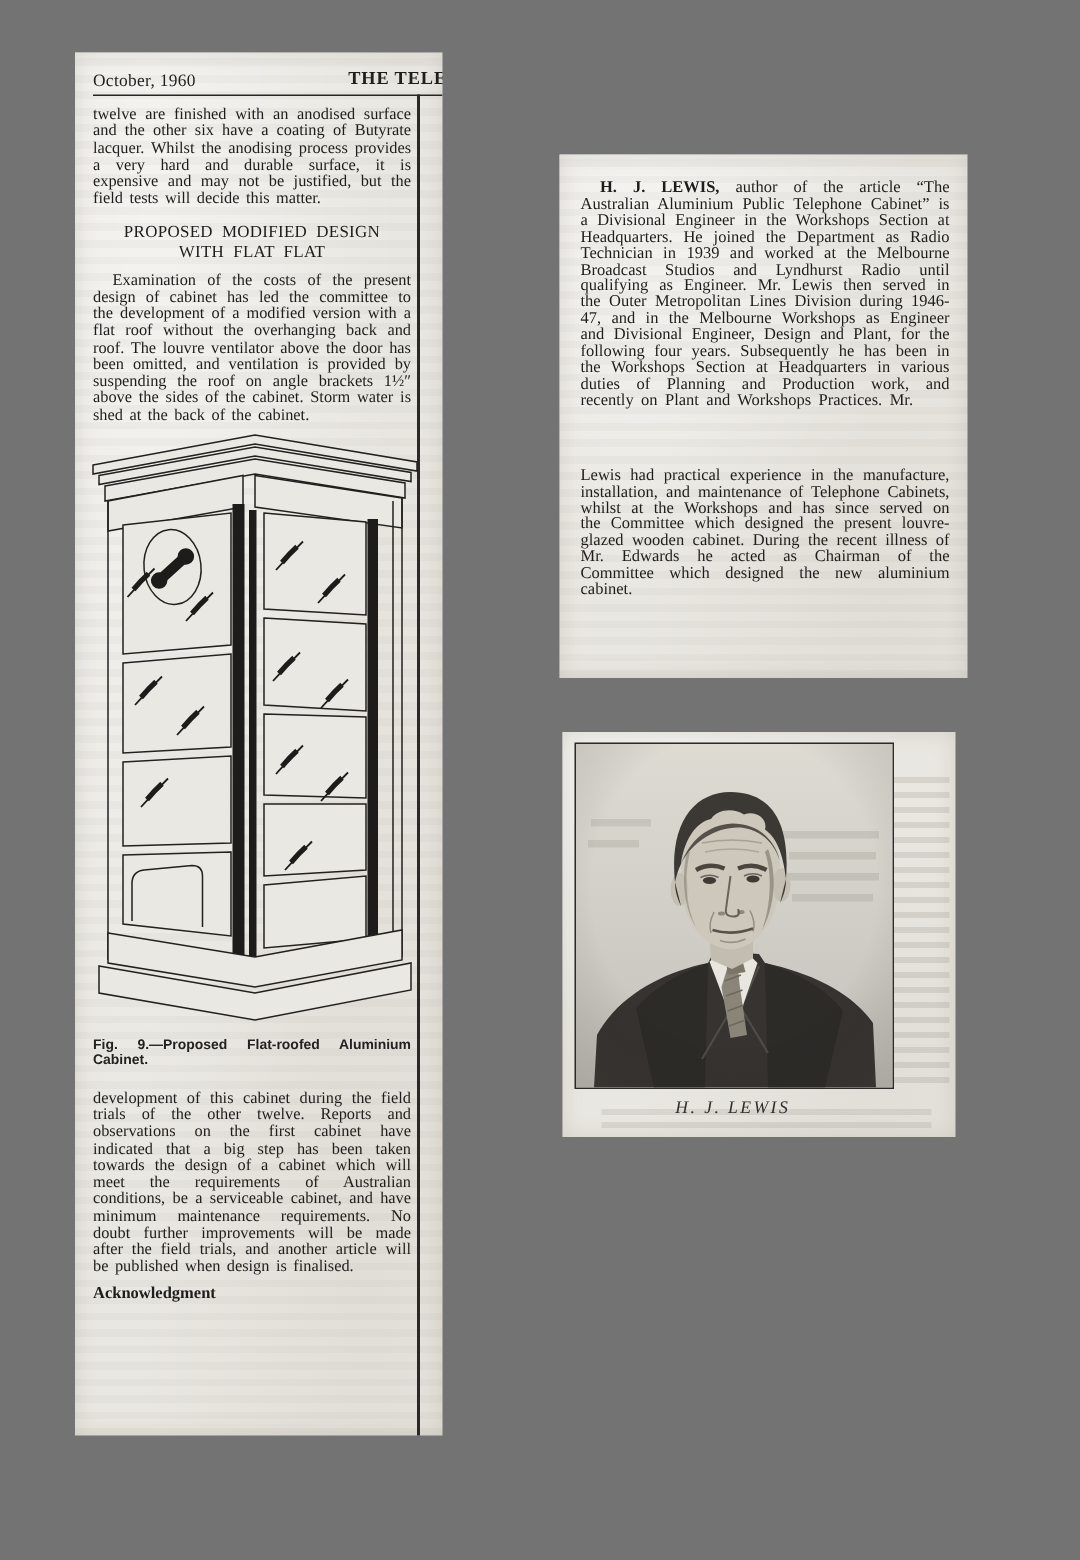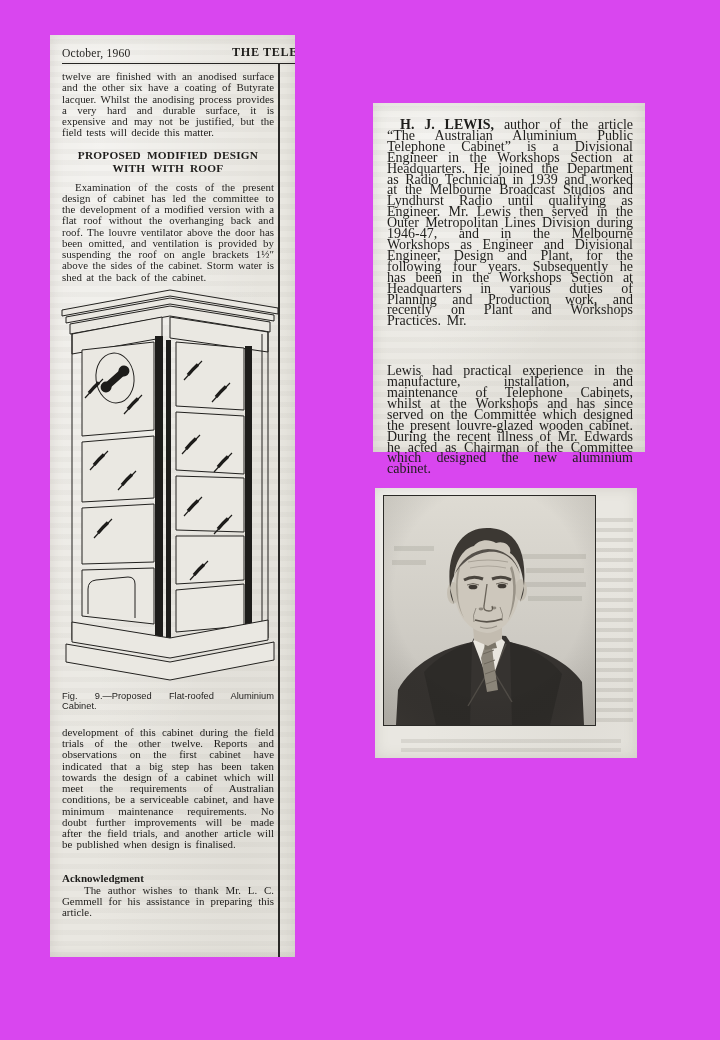--- a/index.html
+++ b/index.html
@@ -1,51 +1,51 @@
 <!DOCTYPE html>
 <html><head>
 <meta charset="utf-8">
 <style>
   html,body{margin:0;padding:0;background:#ffffff;}
-  .canvas{position:relative;width:720px;height:1040px;background:#d946ef;overflow:hidden;
+  .canvas{position:relative;width:720px;height:1040px;background:#737373;overflow:hidden;
           font-family:"Liberation Serif", serif;color:#1e1d1b;}
 
   
   .paper{position:absolute;background:
       radial-gradient(ellipse at 20% 10%, rgba(255,255,255,.5), rgba(255,255,255,0) 60%),
       radial-gradient(ellipse at 80% 85%, rgba(120,115,100,.08), rgba(120,115,100,0) 55%),
       #e9e7e1;
       box-shadow:inset 0 0 14px rgba(110,105,92,.18);}
   .bleed::after{content:"";position:absolute;inset:0;pointer-events:none;
       background:repeating-linear-gradient(0deg, rgba(110,106,96,.045) 0 5px, rgba(110,106,96,0) 5px 11px);}
 
   
   .scan-left{left:50px;top:35px;width:245px;height:922px;overflow:hidden;}
   .lc-header{display:flex;justify-content:space-between;align-items:flex-end;
              margin:10px 0 0 12px;padding-bottom:3px;border-bottom:1.8px solid #232220;}
   .lc-date{font-size:11.6px;letter-spacing:.2px;}
   .lc-masthead{font-weight:bold;font-size:12.2px;letter-spacing:.6px;white-space:nowrap;margin-right:-3px;}
   .lc-body{margin:7px 0 0 12px;width:212px;position:relative;z-index:2;}
   .bp{margin:0;text-align:justify;font-size:10.9px;line-height:11.25px;word-spacing:1.6px;}
   .indent{text-indent:13px;}
-  .sec-head{margin:10px 0 7px 0;text-align:center;font-weight:bold;font-size:11.3px;
+  .sec-head{margin:10px 0 7px 0;text-align:center;font-weight:normal;font-size:11.3px;
             line-height:13px;word-spacing:3px;letter-spacing:.2px;}
   .mt3{margin-top:3px;}
   .figure-wrap{position:relative;margin:3px 0 0 -4px;width:226px;height:403px;}
-  .fig-caption{margin:2px 0 0 0;font-family:"Liberation Sans", sans-serif;font-weight:normal;
+  .fig-caption{margin:2px 0 0 0;font-family:"Liberation Sans", sans-serif;font-weight:bold;
                font-size:9.3px;line-height:10.6px;text-align:justify;word-spacing:2px;color:#232220;}
   .para-dev{margin-top:15px;}
-  .ack-head{margin:21px 0 1px 0;font-weight:bold;font-size:11px;}
+  .ack-head{margin:5px 0 1px 0;font-weight:bold;font-size:11px;}
   .ack-text{text-indent:22px;}
   .col-rule{position:absolute;left:228px;top:28px;width:1.6px;height:896px;background:#2a2927;z-index:1;}
 
   
   .scan-bio{left:373px;top:103px;width:272px;height:349px;}
   .bio-body{margin:17px 12px 0 14px;position:relative;z-index:2;}
-  .bio-p{margin:0;text-align:justify;font-size:14px;line-height:10.9px;word-spacing:2.2px;}
+  .bio-p{margin:0;text-align:justify;font-size:11px;line-height:10.9px;word-spacing:2.2px;}
   .bio-p2{margin-top:39px;}
   .bio-lead{font-weight:bold;}
 
   
   .scan-photo{left:375px;top:488px;width:262px;height:270px;}
   .photo-frame{position:absolute;left:8px;top:7px;width:211px;height:229px;
                border:1.6px solid #2b2a27;background:#d6d3cc;z-index:2;}
   .photo-frame svg{display:block;}
   .photo-caption{position:absolute;left:8px;top:243px;width:211px;text-align:center;
                  font-style:italic;font-size:11.8px;letter-spacing:1.6px;color:#32302c;z-index:2;}
@@ -69,21 +69,21 @@
     <div class="lc-header">
       <span class="lc-date">October, 1960</span>
       <span class="lc-masthead">THE TELE</span>
     </div>
 
     <div class="lc-body">
       <p class="bp">twelve are finished with an anodised surface and the other six have a coating of Butyrate lacquer. Whilst the anodising process provides a very hard and durable surface, it is expensive and may not be justified, but the field tests will decide this matter.</p>
 
       <div class="sec-head">
         <div>PROPOSED MODIFIED DESIGN</div>
-        <div>WITH WITH ROOF</div>
+        <div>WITH FLAT FLAT</div>
       </div>
 
       <p class="bp indent">Examination of the costs of the present design of cabinet has led the committee to the development of a modified version with a flat roof without the overhanging back and roof. The louvre ventilator above the door has been omitted, and ventilation is provided by suspending the roof on angle brackets 1½″ above the sides of the cabinet.  Storm water is shed at the back of the cabinet.</p>
 
       <div class="figure-wrap">
         <svg width="226" height="403" viewBox="0 0 226 403">
           <defs>
             <g id="slash" stroke="#1d1c1a">
               <path d="M0,16 Q8,7 18,-3" stroke-width="1.2" fill="none"></path>
               <path d="M4,11 Q9,5 14,0.5" stroke-width="3.4" fill="none"></path>
@@ -142,21 +142,20 @@
           <polygon class="face" points="14,336 112,352 210,334 210,354 112,372 14,356"></polygon>
           <polygon class="face" points="8,358 112,376 216,356 216,374 112,394 8,376"></polygon>
         </svg>
       </div>
 
       <p class="fig-caption">Fig. 9.—Proposed Flat-roofed Aluminium Cabinet.</p>
 
       <p class="bp para-dev">development of this cabinet during the field trials of the other twelve. Reports and observations on the first cabinet have indicated that a big step has been taken towards the design of a cabinet which will meet the requirements of Australian conditions, be a serviceable cabinet, and have minimum maintenance requirements. No doubt further improvements will be made after the field trials, and another article will be published when design is finalised.</p>
 
       <div class="ack-head">Acknowledgment</div>
-      <p class="bp ack-text">The author wishes to thank Mr. L. C. Gemmell for his assistance in preparing this article.</p>
     </div>
   </div>
 
   <div class="paper scan-bio bleed">
     <div class="bio-body">
       <p class="bio-p indent"><span class="bio-lead">H. J. LEWIS,</span><span> author of the article “The Australian Aluminium Public Telephone Cabinet” is a Divisional Engineer in the Workshops Section at Headquarters. He joined the Department as Radio Technician in 1939 and worked at the Melbourne Broadcast Studios and Lyndhurst Radio until qualifying as Engineer. Mr. Lewis then served in the Outer Metropolitan Lines Division during 1946-47, and in the Melbourne Workshops as Engineer and Divisional Engineer, Design and Plant, for the following four years. Subsequently he has been in the Workshops Section at Headquarters in various duties of Planning and Production work, and recently on Plant and Workshops Practices. Mr.</span></p>
       <p class="bio-p bio-p2">Lewis had practical experience in the manufacture, installation, and maintenance of Telephone Cabinets, whilst at the Workshops and has since served on the Committee which designed the present louvre-glazed wooden cabinet. During the recent illness of Mr. Edwards he acted as Chairman of the Committee which designed the new aluminium cabinet.</p>
     </div>
   </div>
 
@@ -238,15 +237,16 @@
         <path d="M116,111 Q120,119 118,125" stroke="rgba(90,84,73,0.5)" stroke-width="1" fill="none"></path>
         <path d="M91,124 Q104,128 118,123" stroke="#58524a" stroke-width="1.8" fill="none"></path>
         <path d="M96,131 Q104,134 113,130" stroke="rgba(88,82,74,0.45)" stroke-width="1.2" fill="none"></path>
 
         <path d="M84,66 Q104,62 124,66" stroke="rgba(95,89,78,0.35)" stroke-width="1" fill="none"></path>
         <path d="M86,72 Q104,68 122,72" stroke="rgba(95,89,78,0.3)" stroke-width="1" fill="none"></path>
         <rect x="0" y="0" width="211" height="229" fill="url(#vig)"></rect>
       </svg>
     </div>
 
+    <div class="photo-caption">H. J. LEWIS</div>
   </div>
 
 </div>
 
 </body></html>

